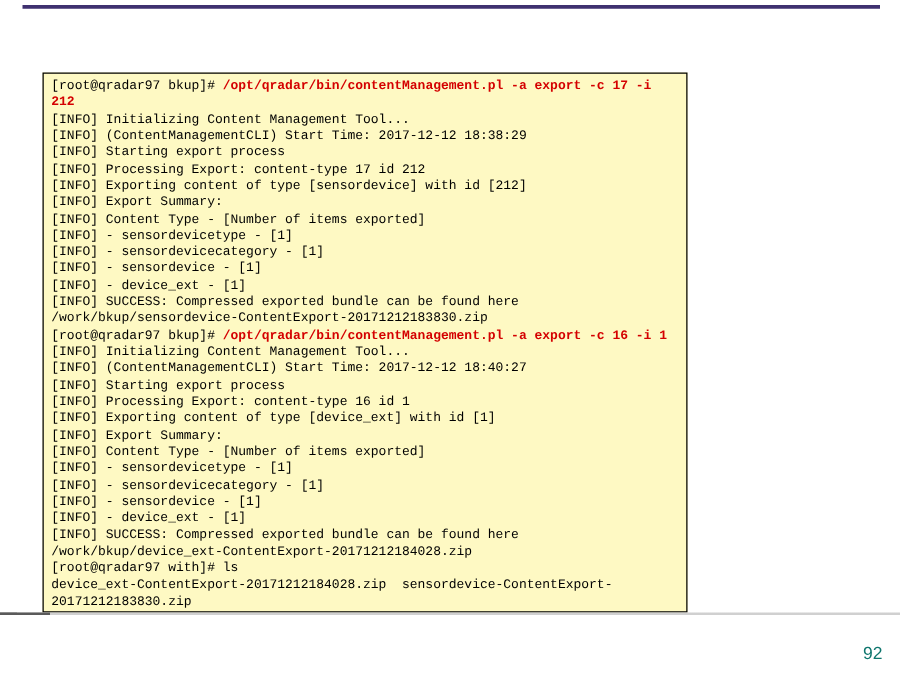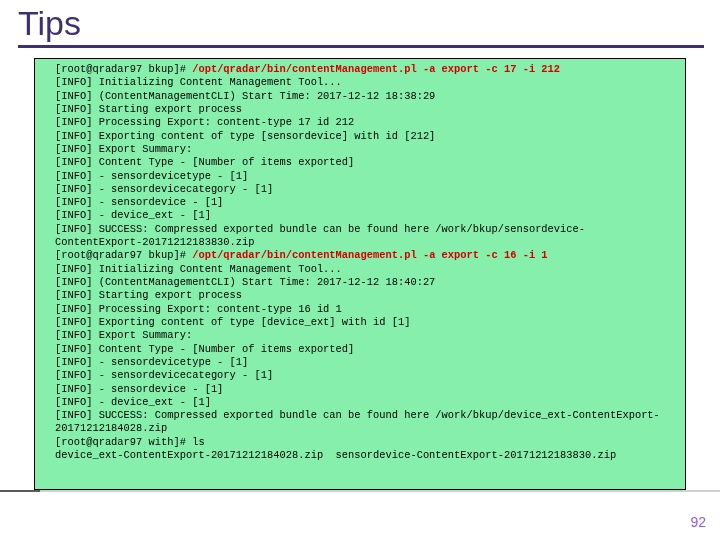--- a/index.html
+++ b/index.html
@@ -32,31 +32,31 @@
   .title-underline {
     width: 686px;
     height: 3px;
     background: #3f3170;
     margin-left: 0;
   }
   .term {
     position: absolute;
     left: 34px;
     top: 58px;
-    width: 652px;
+    width: 516px;
     height: 432px;
     border: 1px solid #000;
     box-sizing: border-box;
-    padding: 4px 20px;
+    padding: 4px 6px;
     font-family: "MS Gothic","Osaka-Mono","Courier New",monospace;
     font-size: 10.4px;
     line-height: 1.28;
     white-space: pre-wrap;
     overflow: hidden;
-    background: #86efac;
+    background: #fef9c3;
   }
   .cmd {
     color: #d40000;
     font-weight: bold;
   }
   .footer-line {
     position: absolute;
     left: 0;
     top: 490px;
     width: 720px;
@@ -71,30 +71,29 @@
     top: 490px;
     width: 40px;
     height: 2px;
     background: #5a5a5a;
   }
   .pagenum {
     position: absolute;
     right: 14px;
     bottom: 10px;
     font-size: 14px;
-    color: #8b5cf6;
+    color: #0f766e;
   }
 </style>
 </head>
 <body>
 
 <div class="slide">
 
   <div class="title-wrap">
-    <h1 class="title">Tips</h1>
     <div class="title-underline"></div>
   </div>
 
   <div class="term"><span>[root@qradar97 bkup]# </span><span class="cmd">/opt/qradar/bin/contentManagement.pl -a export -c 17 -i 212</span>
 <span>[INFO] Initializing Content Management Tool...
 [INFO] (ContentManagementCLI) Start Time: 2017-12-12 18:38:29
 [INFO] Starting export process
 [INFO] Processing Export: content-type 17 id 212
 [INFO] Exporting content of type [sensordevice] with id [212]
 [INFO] Export Summary:

